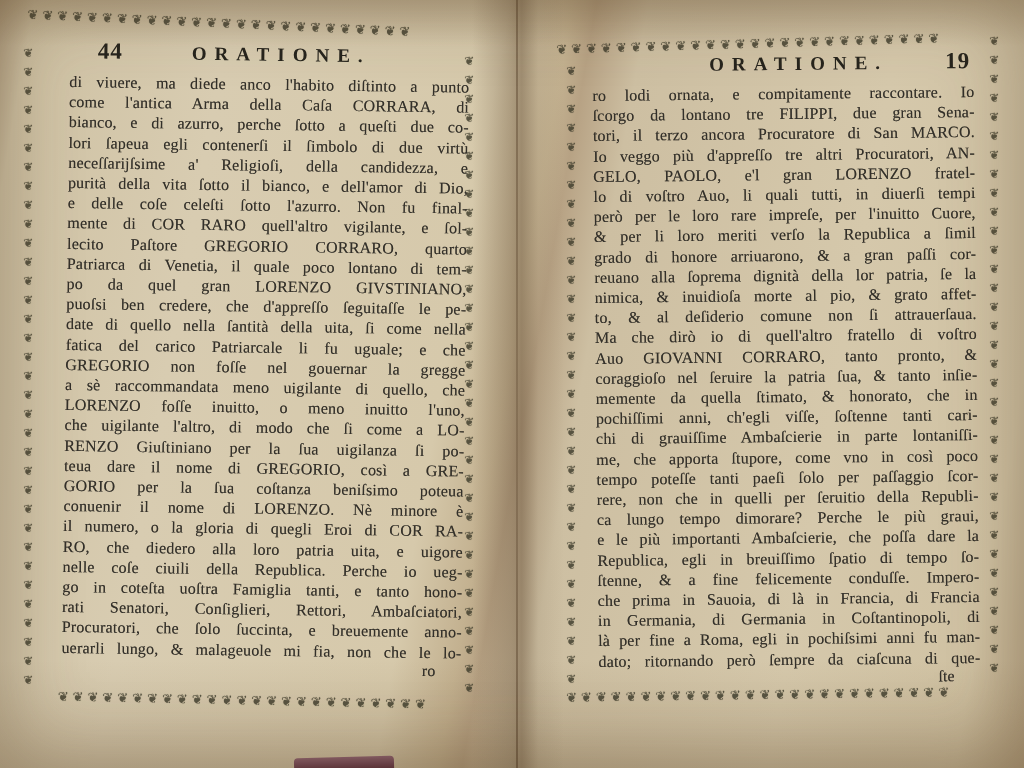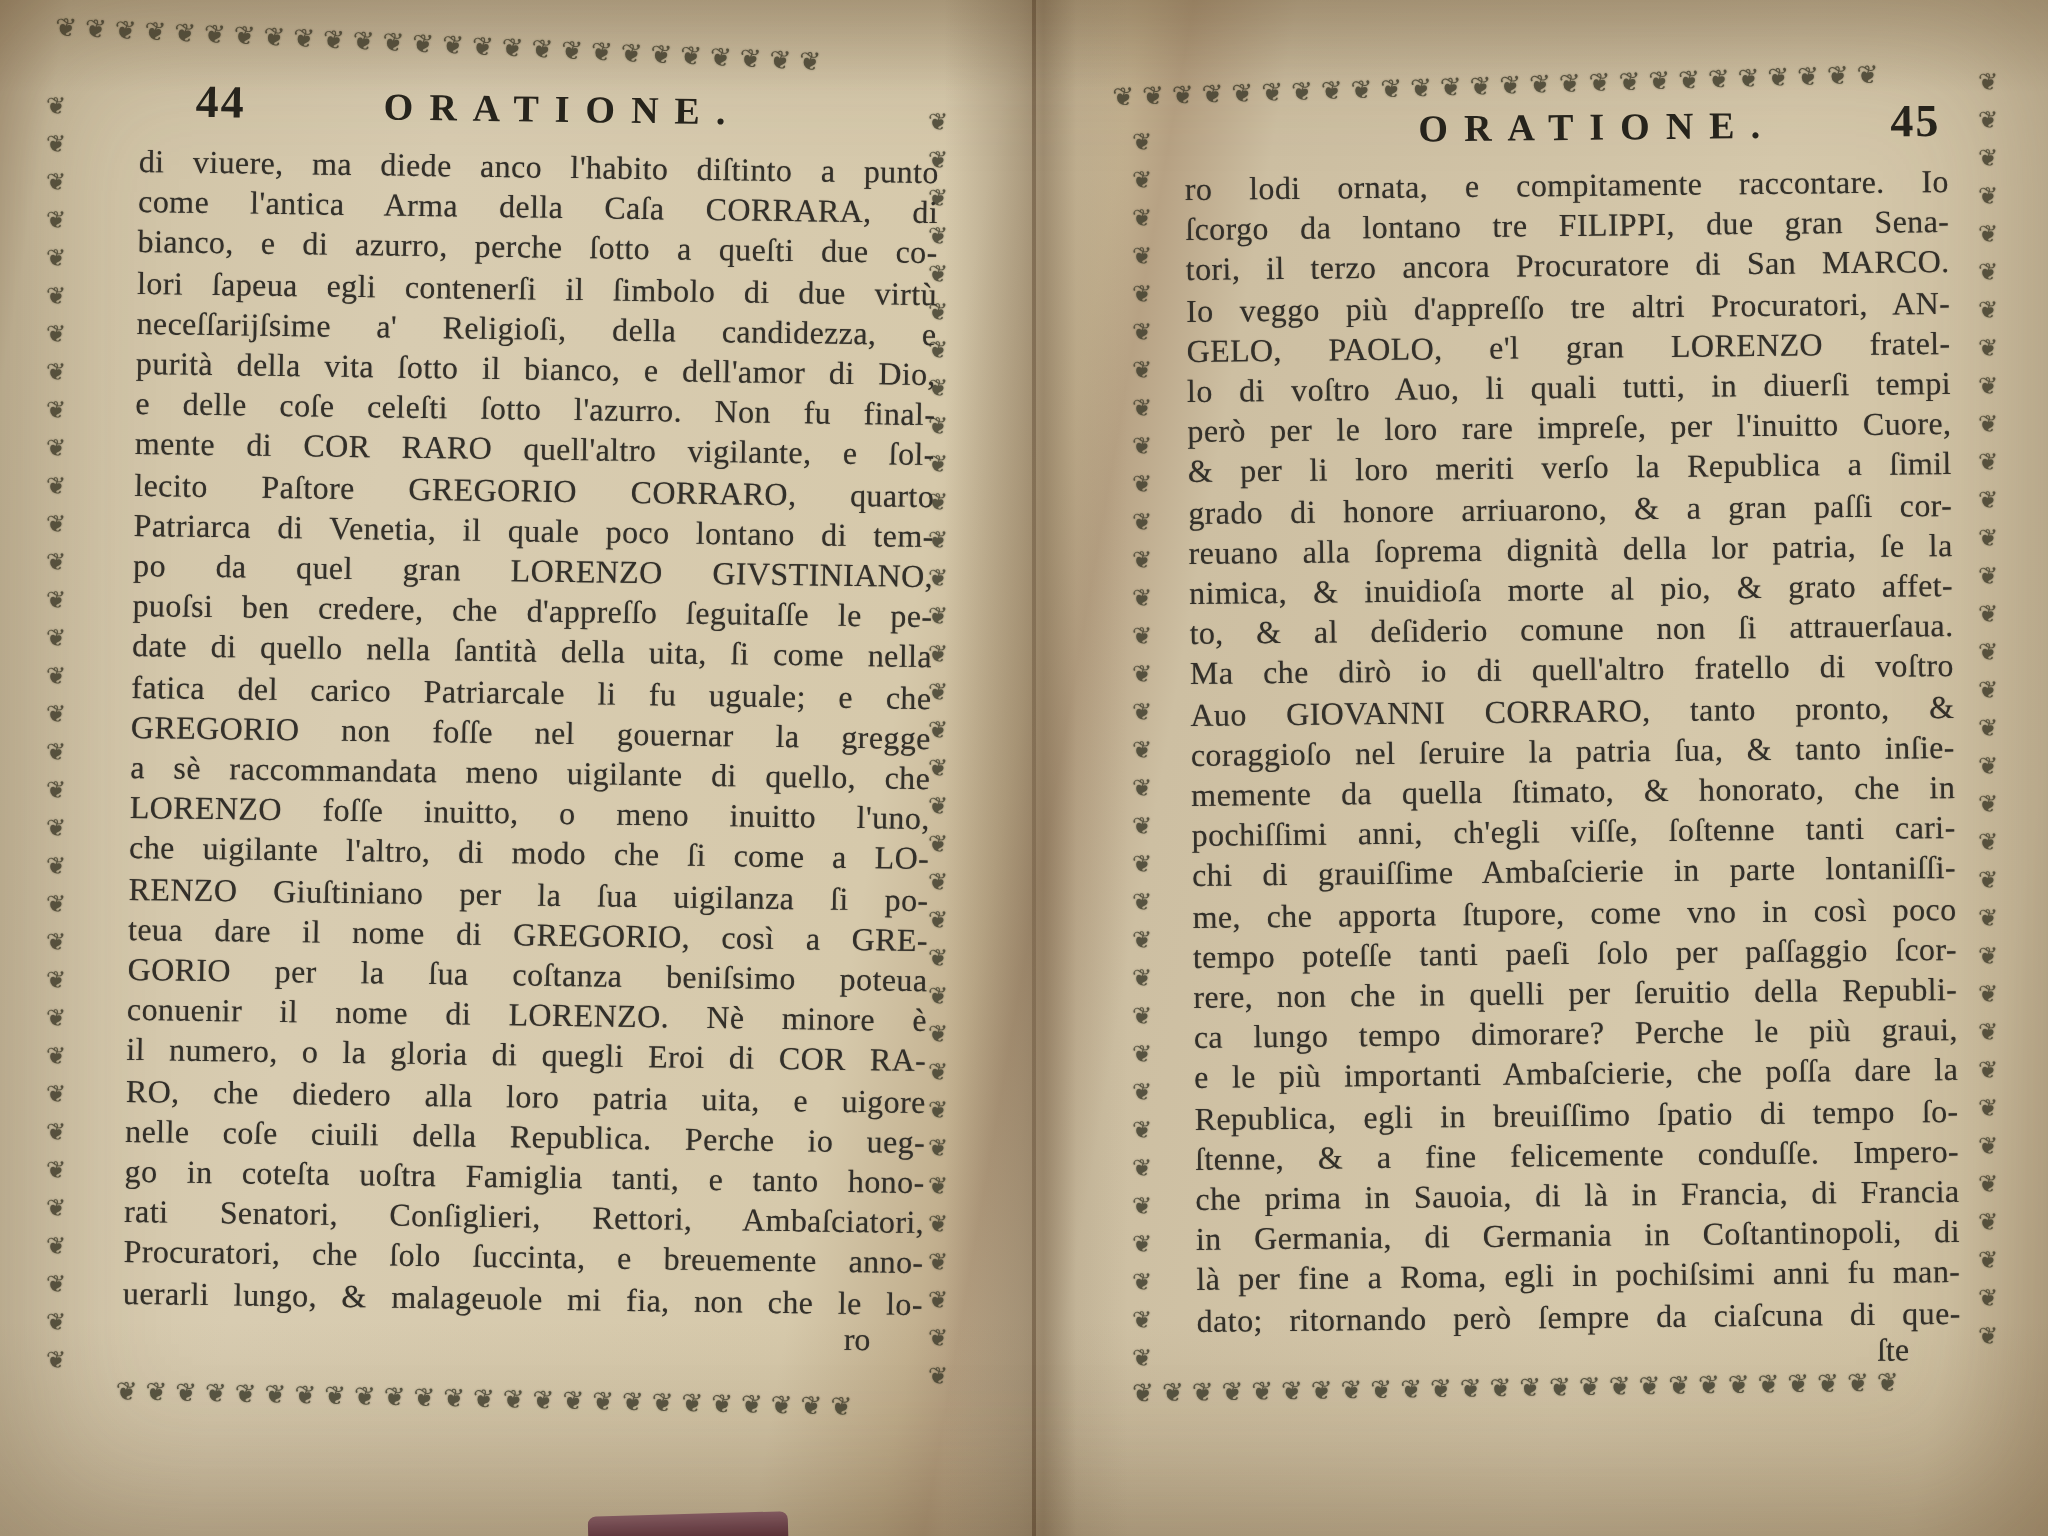--- a/index.html
+++ b/index.html
@@ -131,21 +131,21 @@
         <div>rati Senatori, Conſiglieri, Rettori, Ambaſciatori,</div>
         <div>Procuratori, che ſolo ſuccinta, e breuemente anno-</div>
         <div>uerarli lungo, &amp; malageuole mi fia, non che le lo-</div>
       </div>
     <div class="catchword">ro</div>
   </div>
 
   <div class="pagetext text-right">
     <div class="header">
       <span class="title">ORATIONE.</span>
-      <span class="num">45</span>
+      <span class="num">19</span>
     </div>
     <div class="lines">
         <div>ro lodi ornata, e compitamente raccontare. Io</div>
         <div>ſcorgo da lontano tre FILIPPI, due gran Sena-</div>
         <div>tori, il terzo ancora Procuratore di San MARCO.</div>
         <div>Io veggo più d'appreſſo tre altri Procuratori, AN-</div>
         <div>GELO, PAOLO, e'l gran LORENZO fratel-</div>
         <div>lo di voſtro Auo, li quali tutti, in diuerſi tempi</div>
         <div>però per le loro rare impreſe, per l'inuitto Cuore,</div>
         <div>&amp; per li loro meriti verſo la Republica a ſimil</div>

